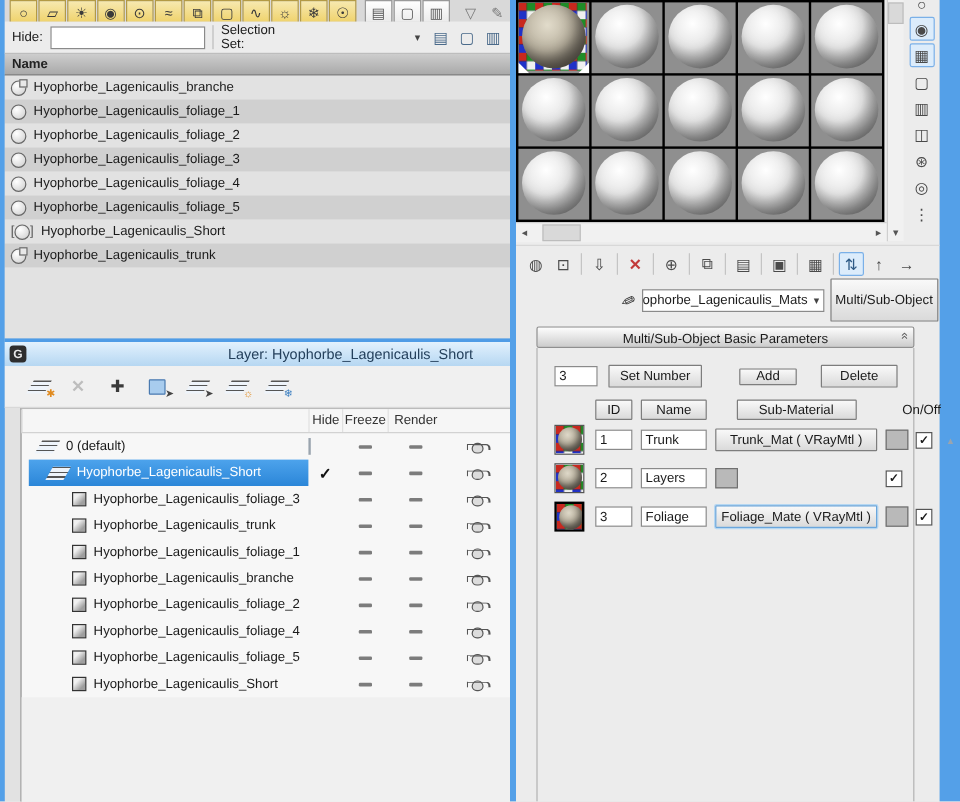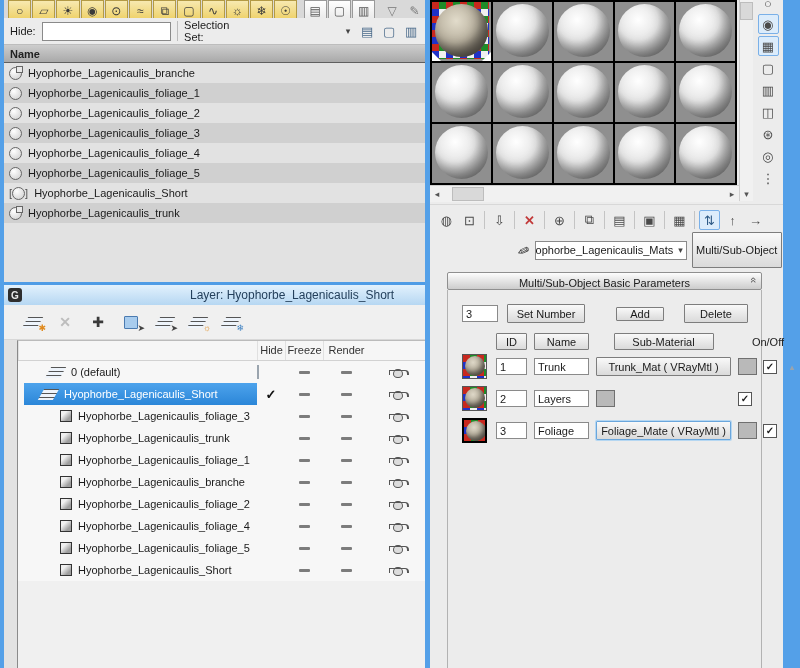--- a/index.html
+++ b/index.html
@@ -53,21 +53,21 @@
   .bluecube{width:12px;height:11px;background:#a8ccee;border:1px solid #4a7ab0;border-radius:1px}
   
   .lw-body{margin-left:13px;border-left:1px solid #8a8a8a;border-top:1px solid #bbb;background:#f7f7f7;
            height:329px;display:flex;flex-direction:column}
   .lgrid{display:grid;grid-template-columns:1fr 28px 38px 46px 56px;align-items:center}
   .lw-hdr{height:19px;background:#f6f6f6;border-bottom:1px solid #d2d2d2;color:#333}
   .lw-hdr .hcell{text-align:center;border-left:1px solid #e0e0e0;height:19px;line-height:19px}
   .lw-hdr .hname{padding-left:10px;text-align:left;border:none}
   .lw-row{height:22px}
   .lw-name{display:flex;align-items:center;gap:6px;height:22px;box-sizing:border-box}
-  .ind-layer{padding-left:27px}.ind-obj{padding-left:42px}
+  .ind-layer{padding-left:11px}.ind-obj{padding-left:42px}
   .lw-row .sel{background:linear-gradient(#4da3ec,#2b86d8);color:#fff;margin-left:6px;padding-left:14px}
   .cubeico{width:10px;height:10px;border:1px solid #333;flex:none;
            background:linear-gradient(135deg,#f0f0f0 30%,#9f9f9f 75%)}
   .cb{width:11px;height:11px;border:1px solid #9aa4ae;background:#fdfdfd;margin:0 auto}
   .chk{font-size:13px;font-weight:bold;text-align:center;color:#111}
   .dash{width:11px;height:3px;background:#7c7c7c;margin:0 auto;border-radius:1px}
   .teapot{position:relative;display:block;width:17px;height:13px;margin:0 auto}
   .teapot::before{content:"";position:absolute;left:4px;top:3px;width:8px;height:7px;background:#dcdcdc;
                   border:1px solid #555;border-radius:45% 45% 45% 45%/55% 55% 45% 45%}
   .teapot::after{content:"";position:absolute;left:0;top:4px;width:17px;height:4px;

